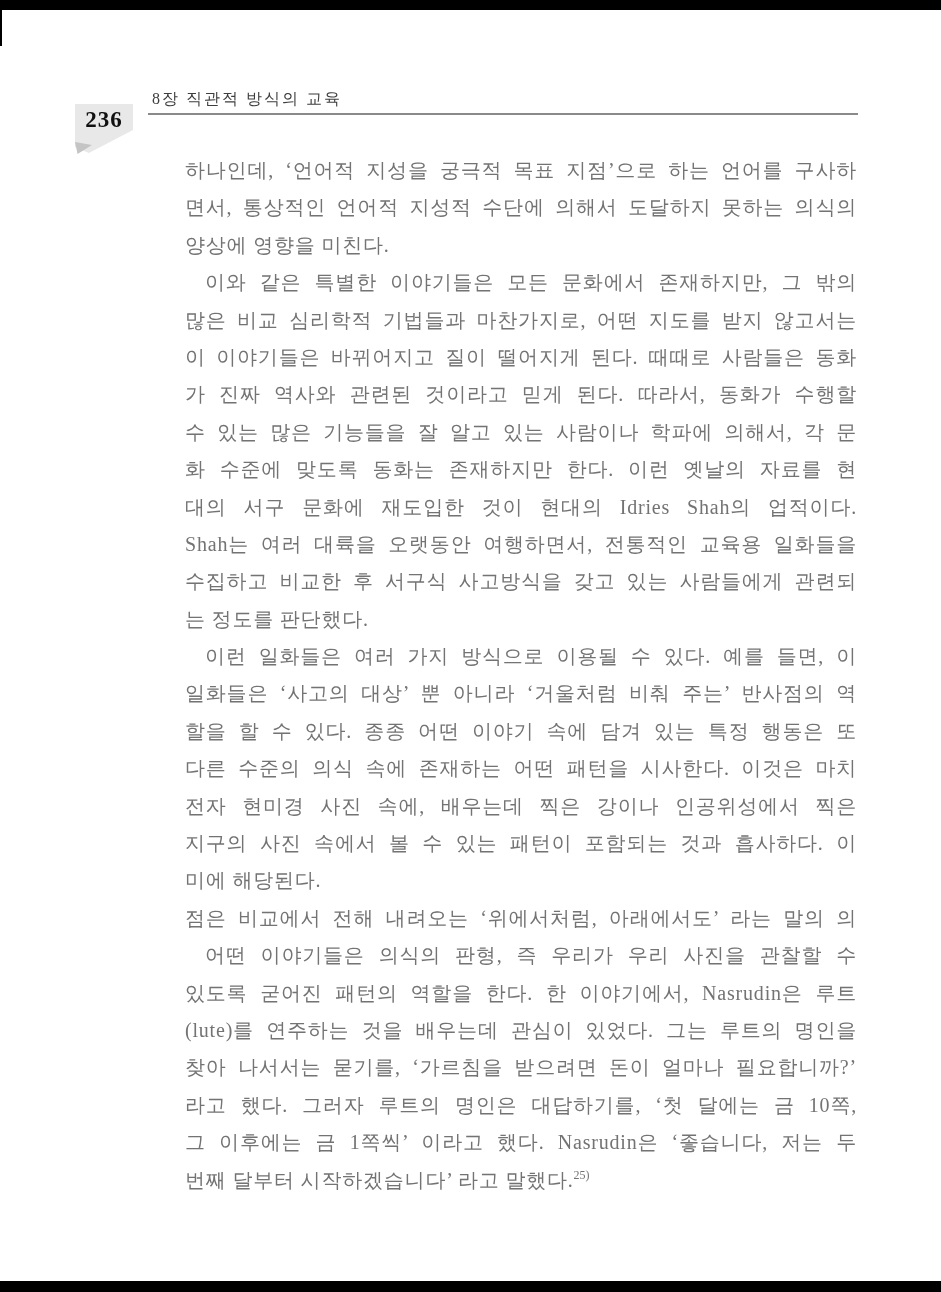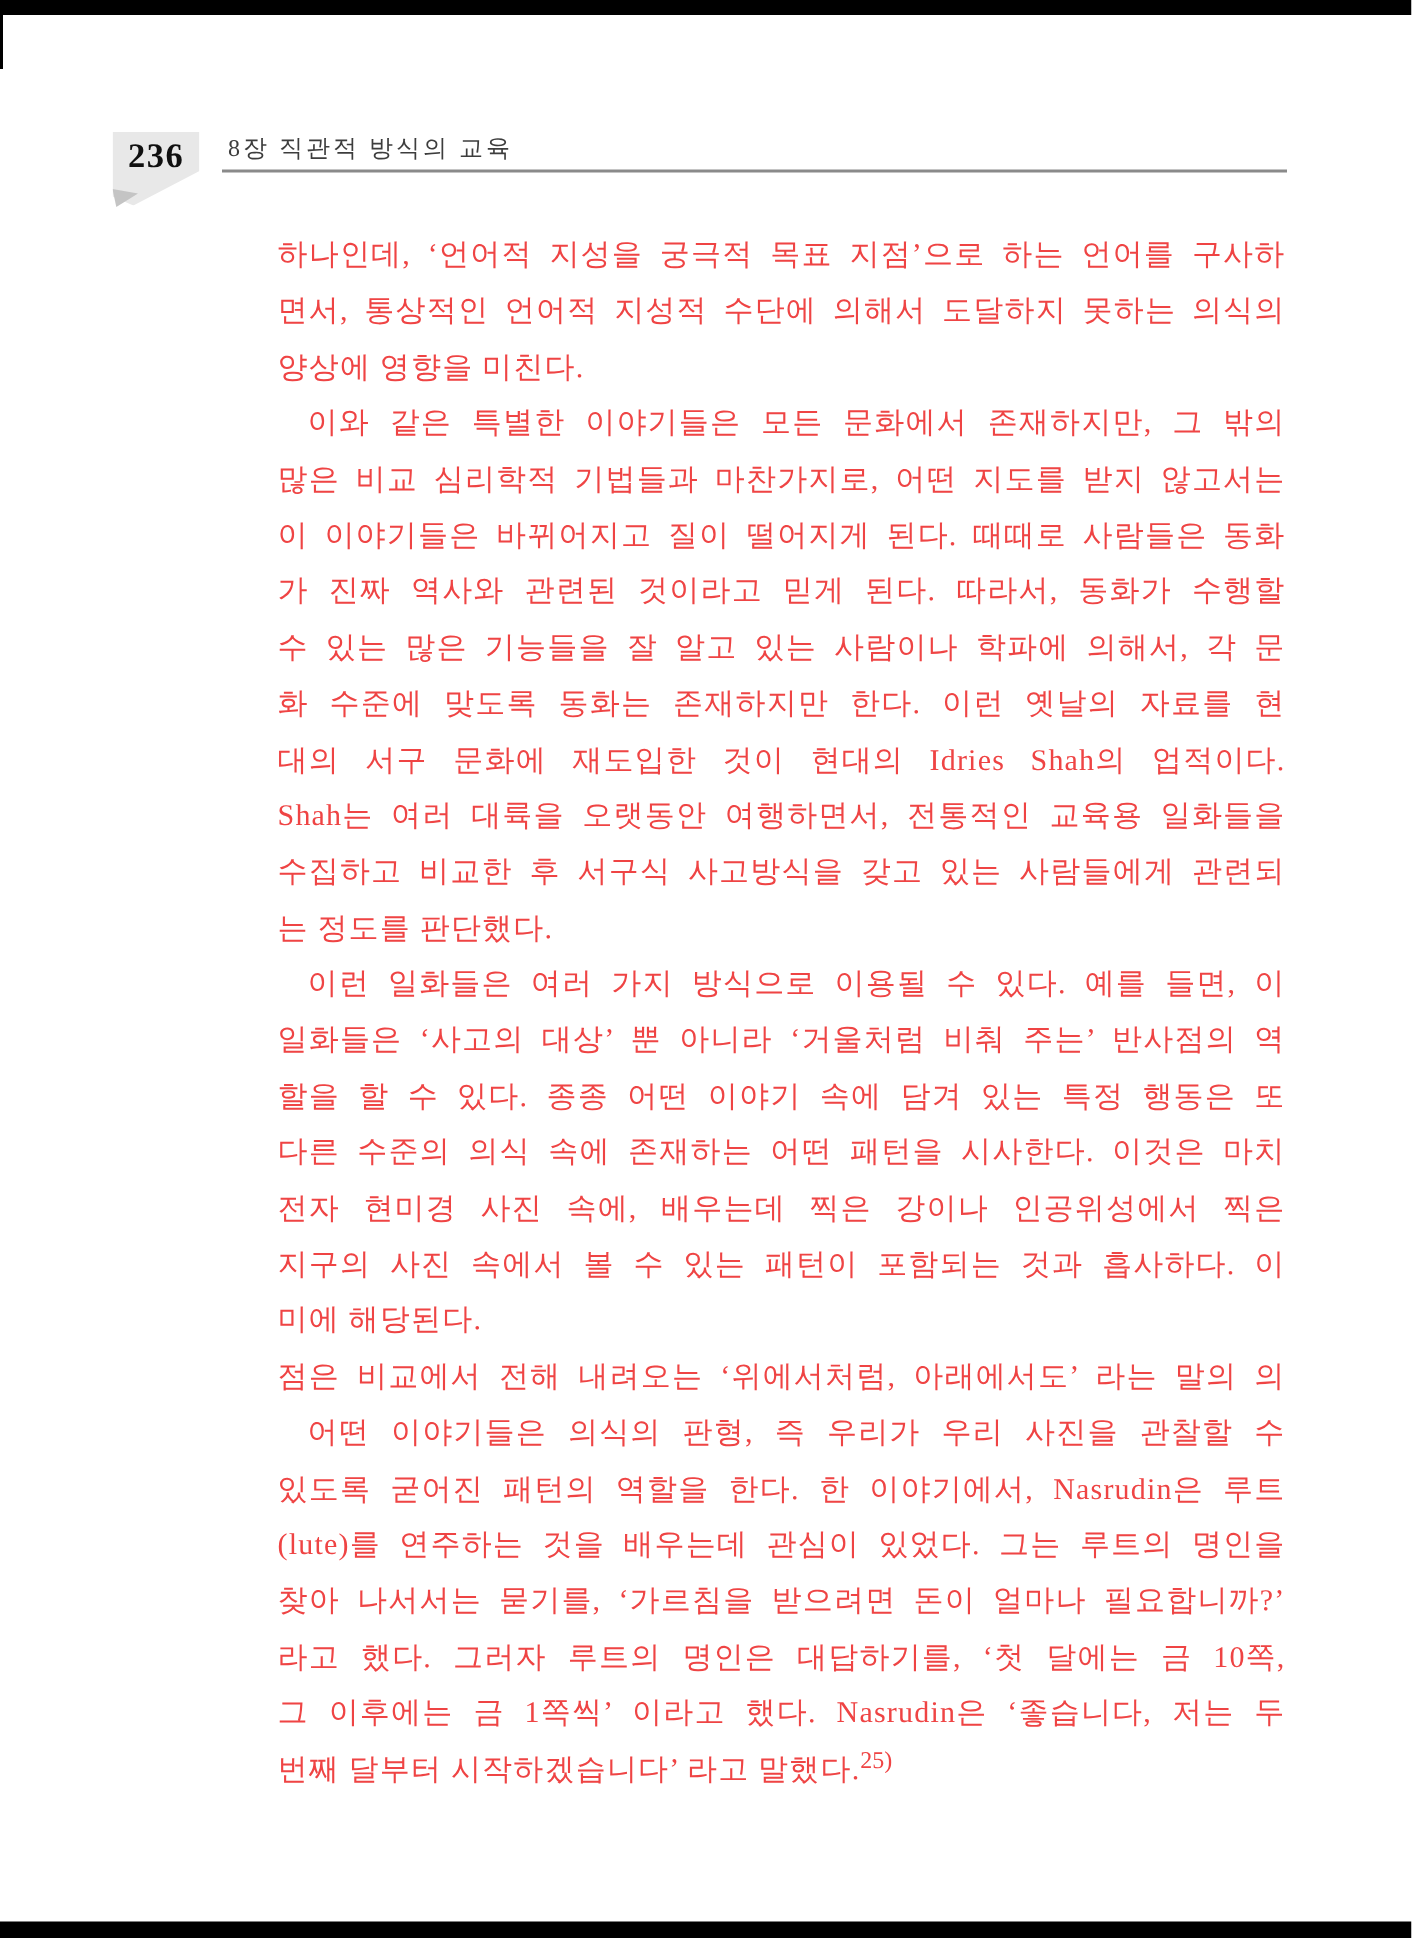--- a/index.html
+++ b/index.html
@@ -16,21 +16,21 @@
   }
   .scan-bar-bottom {
     position: absolute; left: 0; top: 1281px;
     width: 941px; height: 11px; background: #000000;
   }
   .scan-strip-left {
     position: absolute; left: 0; top: 0;
     width: 2px; height: 46px; background: #000000;
   }
   .page-badge {
-    position: absolute; left: 75px; top: 88px;
+    position: absolute; left: 75px; top: 104px;
     width: 58px; height: 50px;
   }
   .page-badge .ribbon {
     position: absolute; left: 0; top: 0;
     width: 100%; height: 100%;
     background: #e8e8e8;
     clip-path: polygon(0 0, 100% 0, 100% 52%, 24% 98%, 0 86%);
   }
   .page-badge .fold {
     position: absolute; left: 0; top: 38px;
@@ -52,35 +52,35 @@
     font-family: Liberation Serif, serif;
   }
   .header-rule {
     position: absolute; left: 148px; top: 113px;
     width: 710px; height: 2px;
     background: #8a8a8a;
   }
   .body-text {
     position: absolute; left: 185px; top: 152px;
     width: 672px;
-    color: #ef4444;
+    color: #737373;
   }
   .line {
     height: 37.4px;
     line-height: 37.4px;
     font-size: 20px;
     letter-spacing: 0.8px;
     white-space: normal;
     text-align: justify;
     text-align-last: justify;
   }
   .line.indent { padding-left: 20px; }
   .line.para-end { text-align-last: left; }
   .line sup {
-    font-size: 16px;
+    font-size: 12px;
     letter-spacing: 0;
     vertical-align: super;
     line-height: 0;
   }
 </style>
 </head>
 <body>
 
 <div class="scan-bar-top"></div>
 <div class="scan-strip-left"></div>

